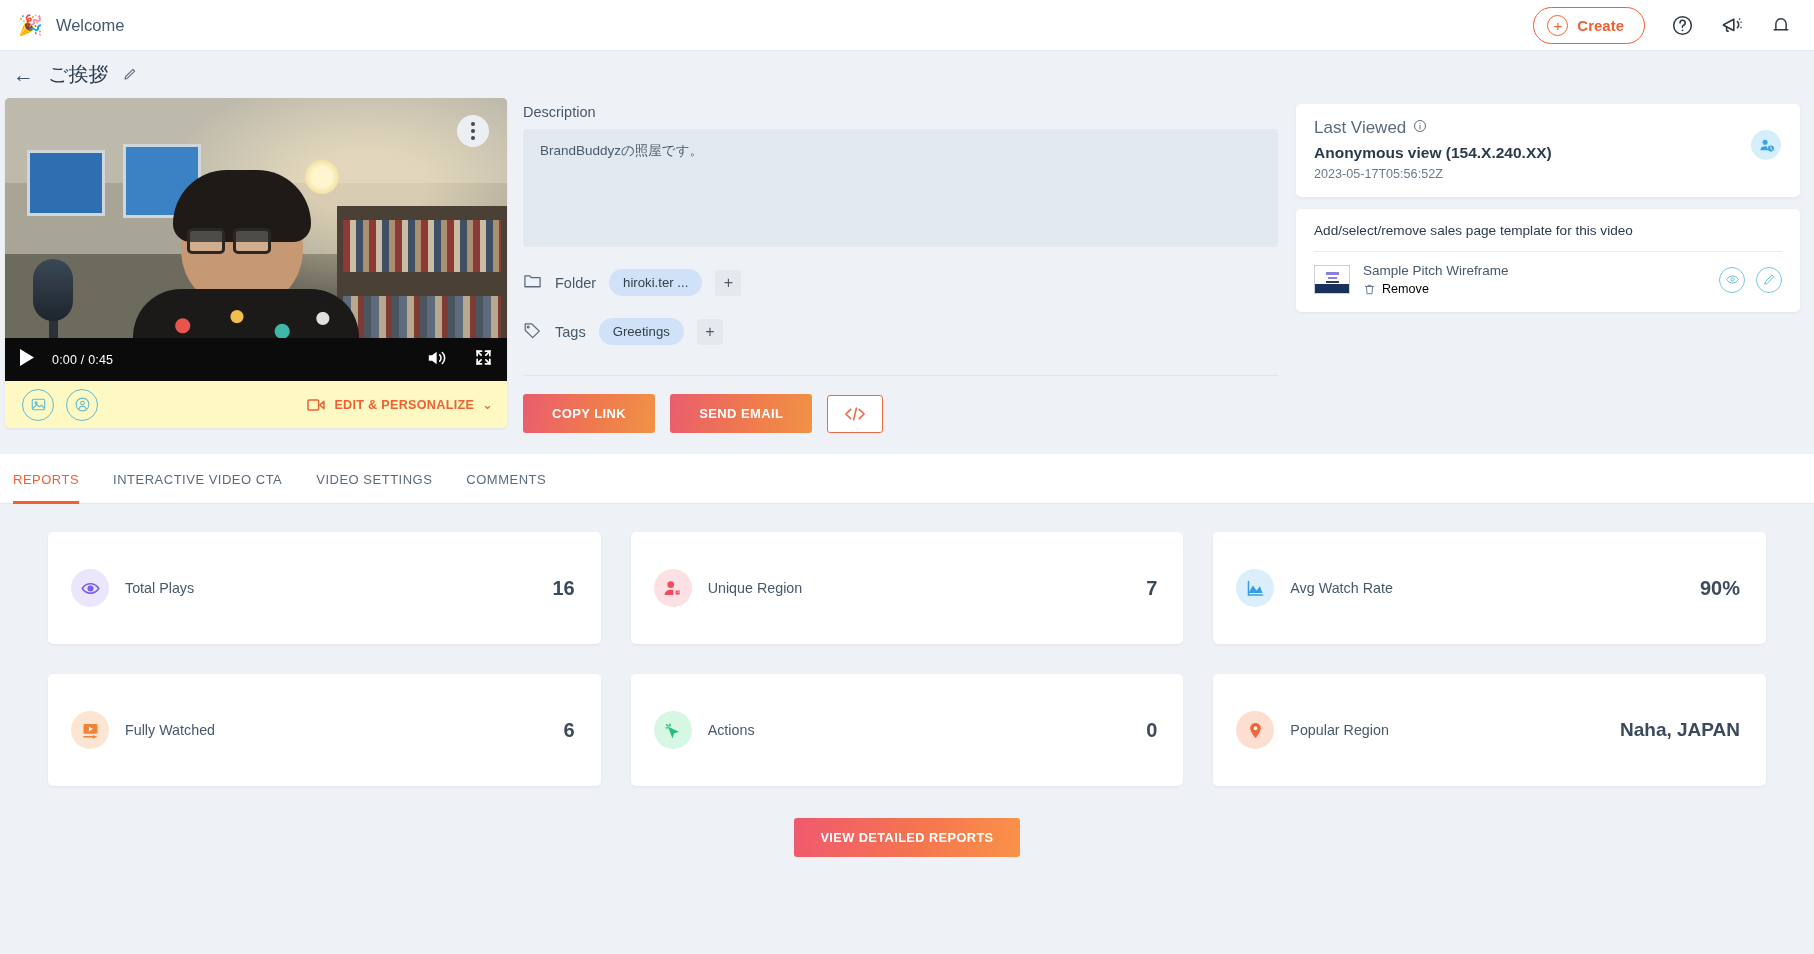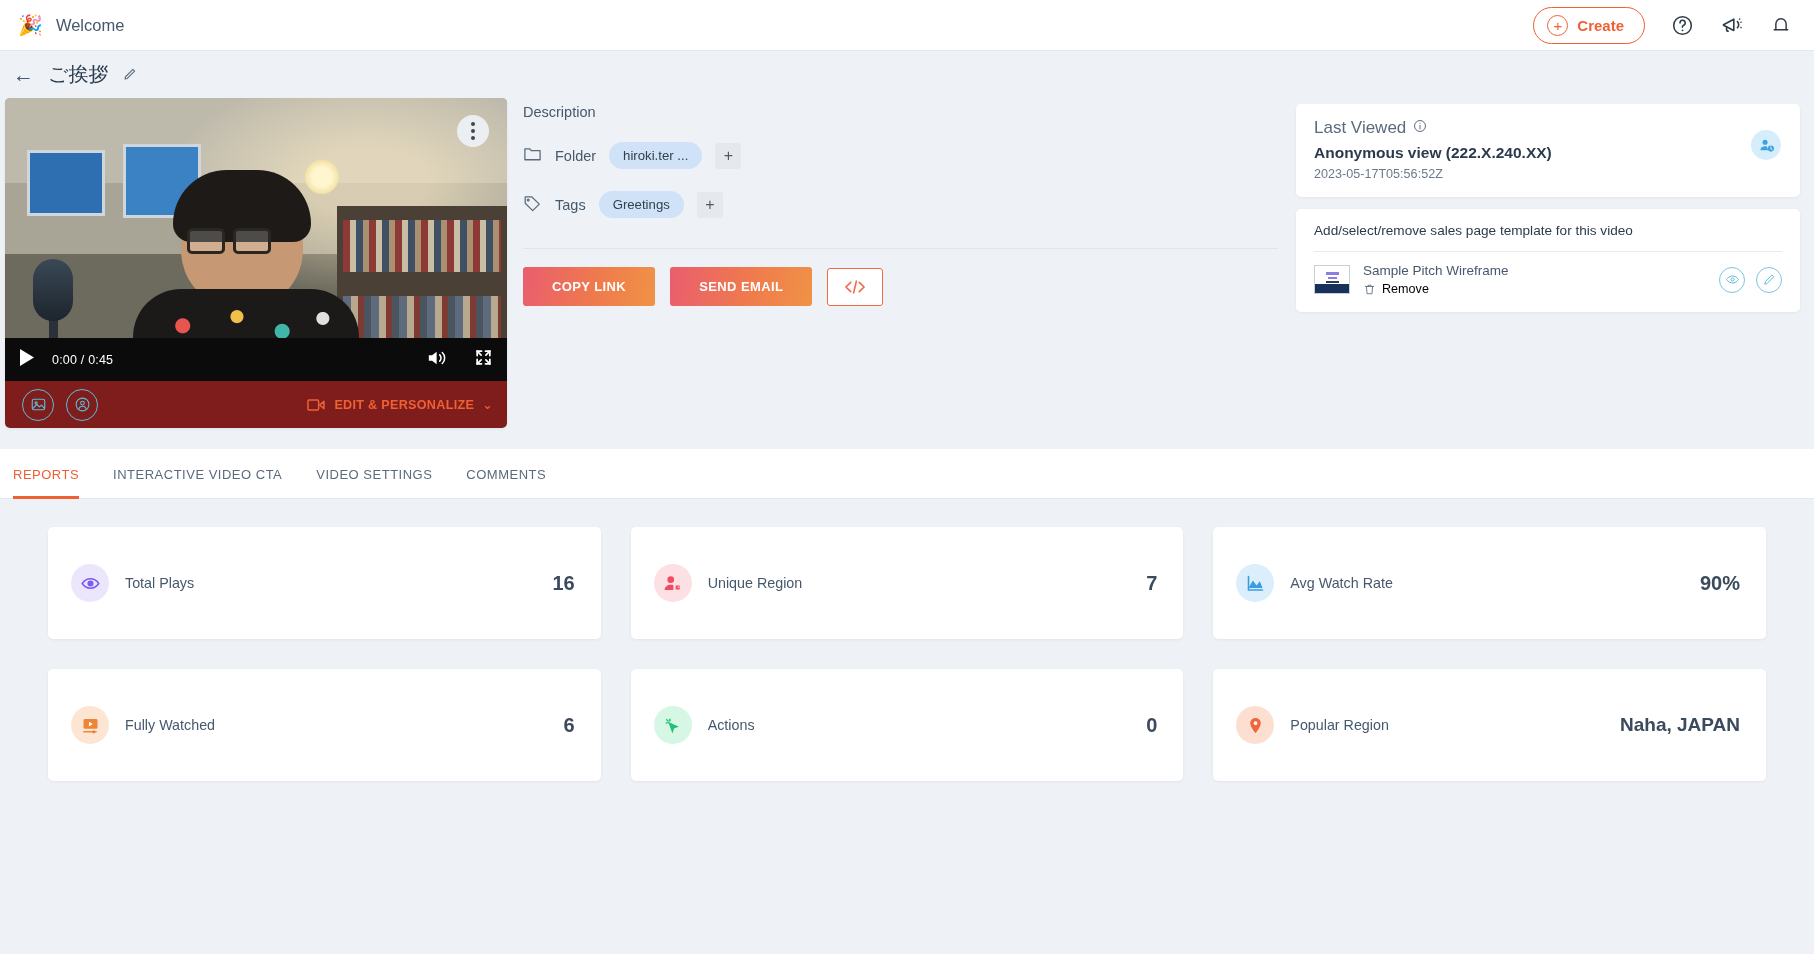--- a/index.html
+++ b/index.html
@@ -115,21 +115,21 @@
   .player-bar {
     position: absolute; left: 0; right: 0; bottom: 0; height: 43px;
     background: #0b0b0b; display: flex; align-items: center;
     padding: 0 14px; gap: 16px; color: #fff;
   }
   .pb-time { font-size: 12.5px; letter-spacing: .2px; }
   .pb-right { margin-left: auto; display: flex; align-items: center; gap: 26px; }
 
   .video-tools {
     height: 47px; display: flex; align-items: center;
-    padding: 0 14px 0 17px; gap: 12px; background: #7f1d1d;
+    padding: 0 14px 0 17px; gap: 12px; background: #fef9c3;
   }
   .circ-btn {
     width: 32px; height: 32px; border-radius: 50%;
     border: 1.6px solid #5bbcd6; display: flex; align-items: center;
     justify-content: center; cursor: pointer;
   }
   .edit-personalize {
     margin-left: auto; display: flex; align-items: center; gap: 8px;
     color: #ef6033; font-size: 12.6px; font-weight: bold;
     letter-spacing: .3px; cursor: pointer;
@@ -364,20 +364,21 @@
           <path d="M16 8.5l5.4-4.6v9.2z"></path>
         </svg>
         <span>EDIT &amp; PERSONALIZE</span>
         <span>⌄</span>
       </div>
     </div>
   </div>
 
   <div class="mid-col">
     <div class="section-label">Description</div>
+    <div class="desc-box">BrandBuddyzの照屋です。</div>
 
     <div class="meta-row">
       <span>
         <svg width="19" height="17" viewBox="0 0 24 21" fill="none" stroke="#5a6b7d" stroke-width="1.6" stroke-linejoin="round">
           <path d="M2.4 4.6h6.2l2 2.4h11v11.4H2.4z"></path>
         </svg>
       </span>
       <span class="meta-label">Folder</span>
       <span class="chip">hiroki.ter ...</span>
       <span class="add-btn">+</span>
@@ -413,21 +414,21 @@
       <div class="lv-head">
         <span>Last Viewed</span>
         <span>
           <svg width="14" height="14" viewBox="0 0 24 24" fill="none" stroke="#5a6b7d" stroke-width="1.7">
             <circle cx="12" cy="12" r="9.4"></circle>
             <path d="M12 11v6" stroke-linecap="round"></path>
             <circle cx="12" cy="7.4" r=".95" fill="#5a6b7d" stroke="none"></circle>
           </svg>
         </span>
       </div>
-      <div class="lv-title">Anonymous view (222.X.240.XX)</div>
+      <div class="lv-title">Anonymous view (154.X.240.XX)</div>
       <div class="lv-date">2023-05-17T05:56:52Z</div>
       <div class="lv-avatar">
         <svg width="17" height="17" viewBox="0 0 24 24" fill="#3aa3e0">
           <circle cx="10" cy="7.4" r="3.6"></circle>
           <path d="M3.4 18.8c0-3.5 2.9-5.6 6.6-5.6 1 0 2 .16 2.9.47a5.6 5.6 0 0 0 3.1 5.13z"></path>
           <circle cx="18.2" cy="16.4" r="4.3"></circle>
           <path d="M18.2 14.1v2.5l1.7 1" stroke="#fff" stroke-width="1.2" fill="none" stroke-linecap="round"></path>
         </svg>
       </div>
     </div>
@@ -548,13 +549,16 @@
         <svg width="21" height="21" viewBox="0 0 24 24" fill="none">
           <path d="M12 3.4c-3.4 0-6 2.6-6 5.9 0 4.4 6 11.3 6 11.3s6-6.9 6-11.3c0-3.3-2.6-5.9-6-5.9z" fill="#f1673b"></path>
           <circle cx="12" cy="9.3" r="2.1" fill="#fff"></circle>
         </svg>
       </div>
       <div class="stat-label">Popular Region</div>
       <div class="stat-val sm">Naha, JAPAN</div>
     </div>
   </div>
 
+  <div class="footer-btn-wrap">
+    <button class="view-reports">VIEW DETAILED REPORTS</button>
+  </div>
 </div>
 
 </body></html>

